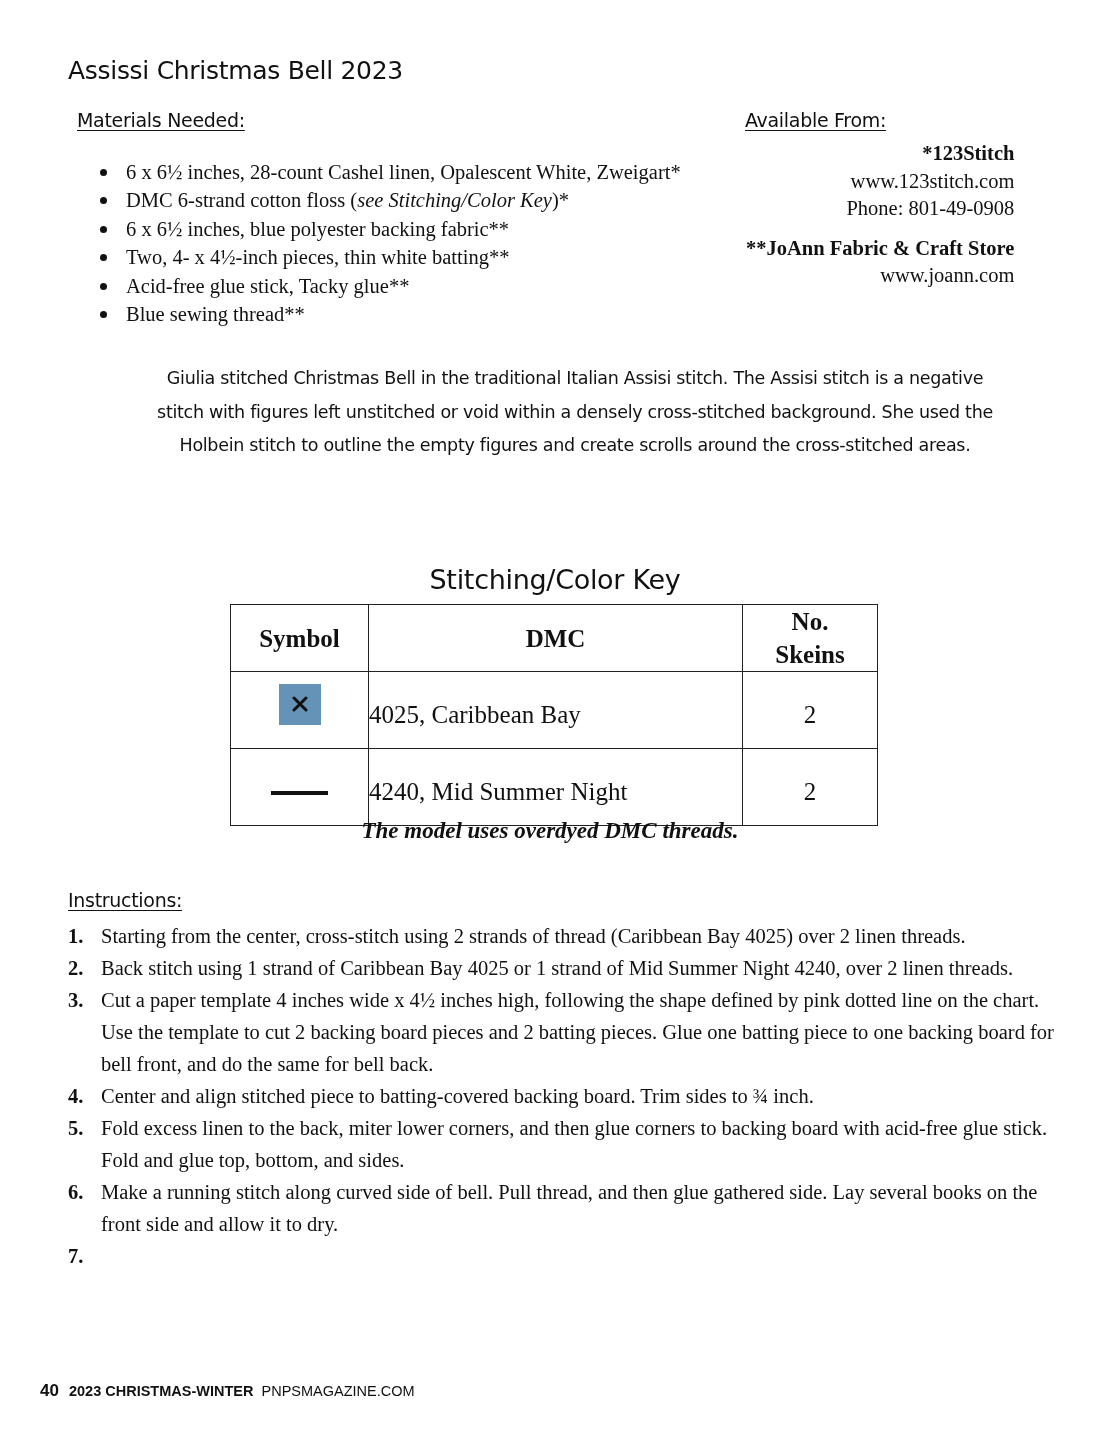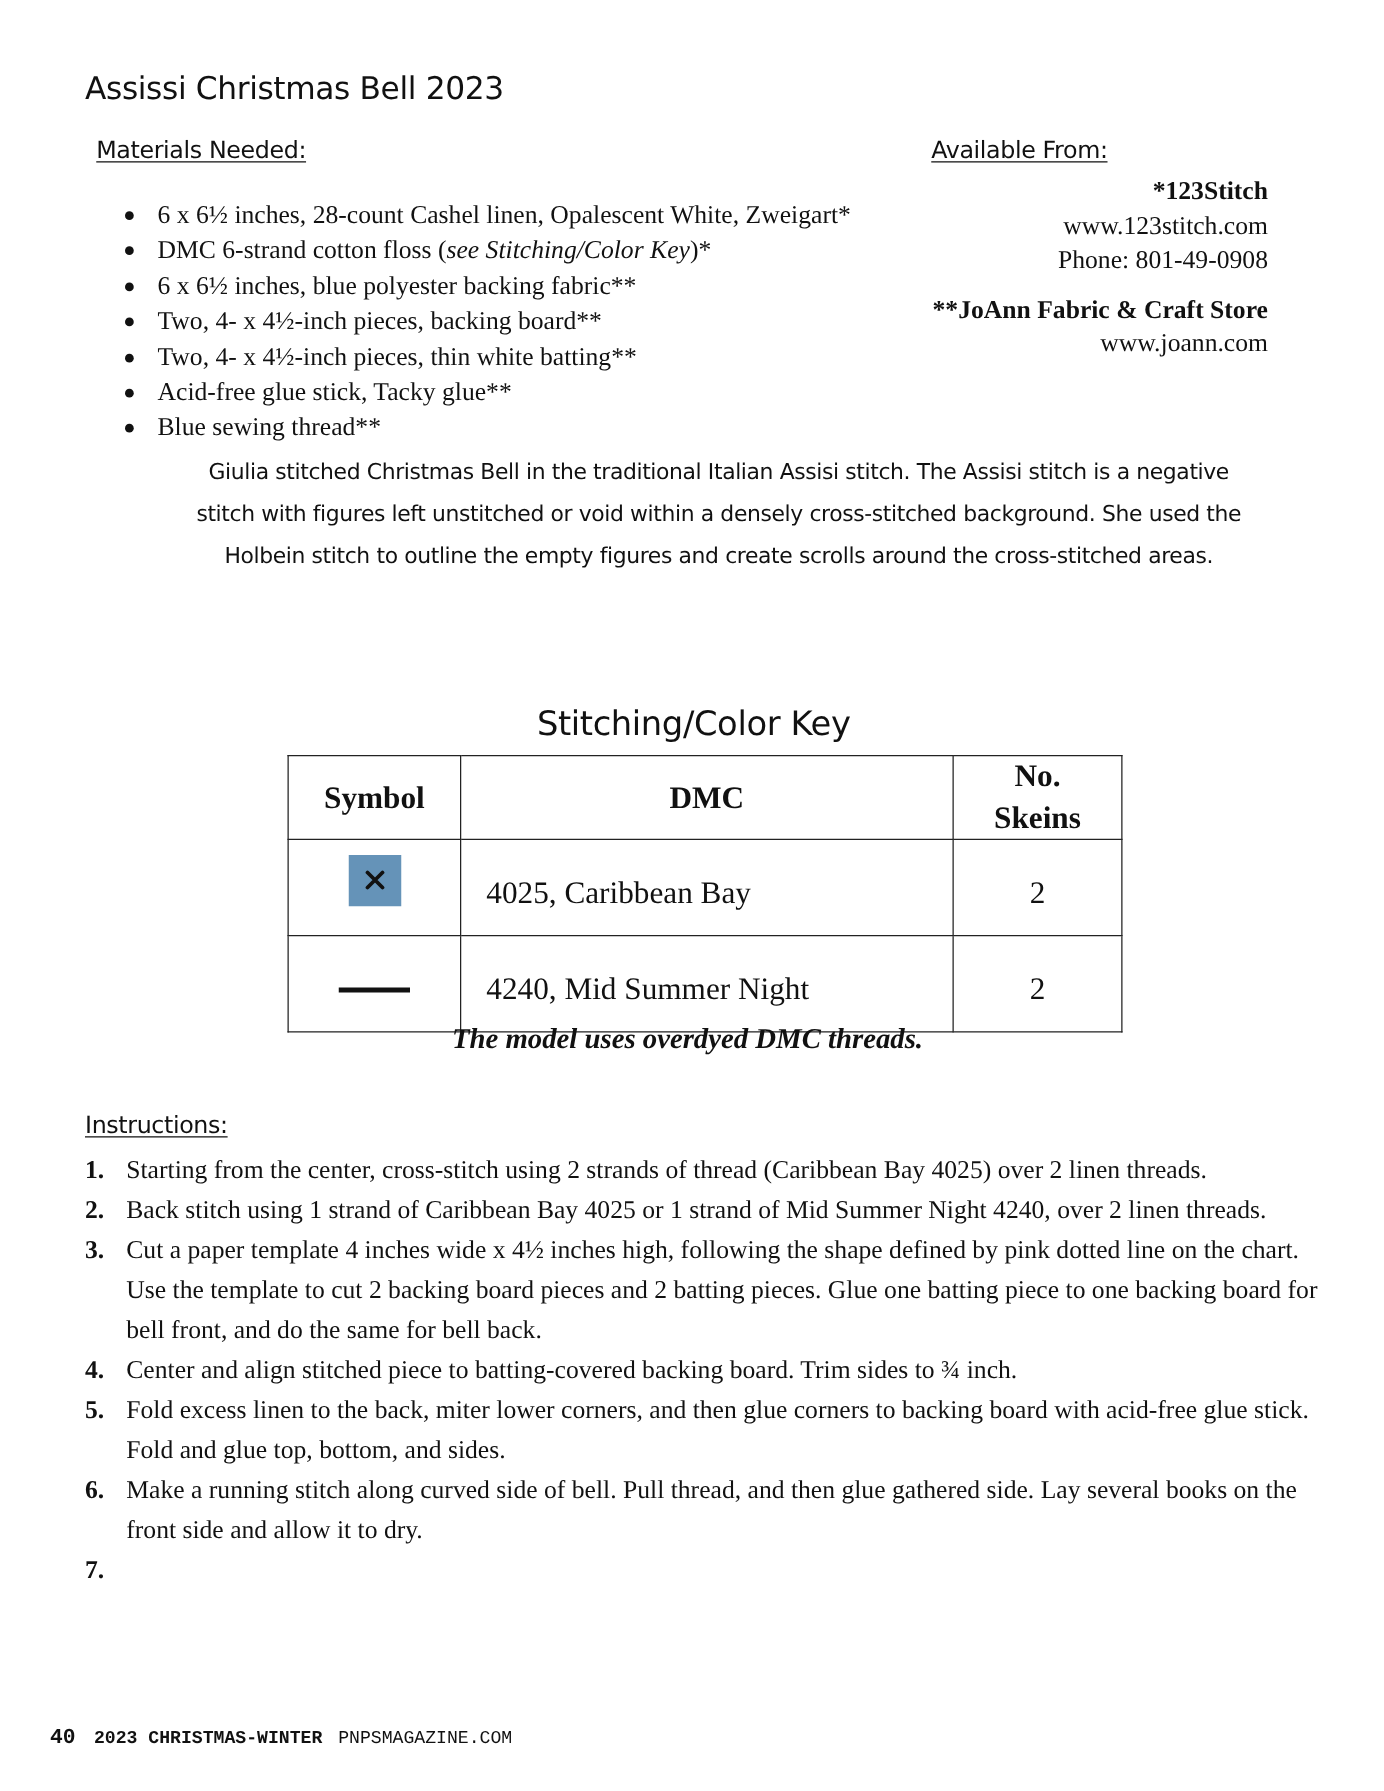--- a/index.html
+++ b/index.html
@@ -42,21 +42,21 @@
       left: 230px; top: 604px; border-collapse: collapse;
       font-size: 25px;
     }
     #key-table td, #key-table th { border: 1.5px solid #222; padding: 0; }
     #key-table th { font-weight: bold; font-size: 25px; line-height: 33px; height: 66px; }
     #key-table td { height: 66px; }
     .col-sym { width: 137px; text-align: center; }
     .col-dmc { width: 373px; text-align: left; }
     .col-sk { width: 134px; text-align: center; }
     #key-table th.col-dmc { text-align: center; }
-    #key-table td.col-dmc { padding-left: 20px; padding-top: 10px; }
+    #key-table td.col-dmc { padding-top: 10px; }
     #key-table td.col-sk { padding-top: 10px; }
 
     .sym-x {
       display: inline-block; width: 42px; height: 41px; background: #6593b8;
       position: relative; vertical-align: middle; margin-bottom: 12px;
     }
     .sym-x svg { position: absolute; left: 13px; top: 12px; }
     .sym-line {
       display: inline-block; width: 57px; height: 4px; background: #111; vertical-align: middle; margin-top: 8px;
     }
@@ -68,35 +68,34 @@
 
     #instructions-head { left: 68px; top: 886px; line-height: 28px; }
 
     #steps {
       left: 66px; top: 920px; width: 990px; margin: 0; padding: 0; list-style: none;
       font-size: 20.5px; line-height: 32px;
     }
     #steps li { position: relative; padding-left: 35px; }
     #steps .num { position: absolute; left: 2px; top: 0; font-weight: bold; }
 
-    #footer { left: 40px; top: 1381px; font-family: Liberation Mono, monospace; font-size: 14.5px; line-height: 20px; text-align: right; }
+    #footer { left: 40px; top: 1381px; font-family: Liberation Sans, sans-serif; font-size: 14.5px; line-height: 20px; text-align: right; }
     #footer .pg { font-weight: bold; font-size: 17px; margin-right: 6px; }
     #footer .issue { font-weight: bold; margin-right: 4px; }
   </style>
 </head>
 <body>
 
 <div id="title" class="abs deco">Assissi Christmas Bell 2023</div>
 
 <div id="materials-head" class="abs deco sec-head">Materials Needed:</div>
 <ul id="materials-list" class="abs">
   <li><span>6 x 6½ inches, 28-count Cashel linen, Opalescent White, Zweigart*</span></li>
   <li><span>DMC 6-strand cotton floss (</span><i>see Stitching/Color Key</i><span>)*</span></li>
   <li><span>6 x 6½ inches, blue polyester backing fabric**</span></li>
-  <li><span>Two, 4- x 4½-inch pieces, backing board**</span></li>
   <li><span>Two, 4- x 4½-inch pieces, thin white batting**</span></li>
   <li><span>Acid-free glue stick, Tacky glue**</span></li>
   <li><span>Blue sewing thread**</span></li>
 </ul>
 
 <div id="available-head" class="abs deco sec-head">Available From:</div>
 <div id="available" class="abs">
   <div class="bold">*123Stitch</div>
   <div>www.123stitch.com</div>
   <div>Phone: 801-49-0908</div>

